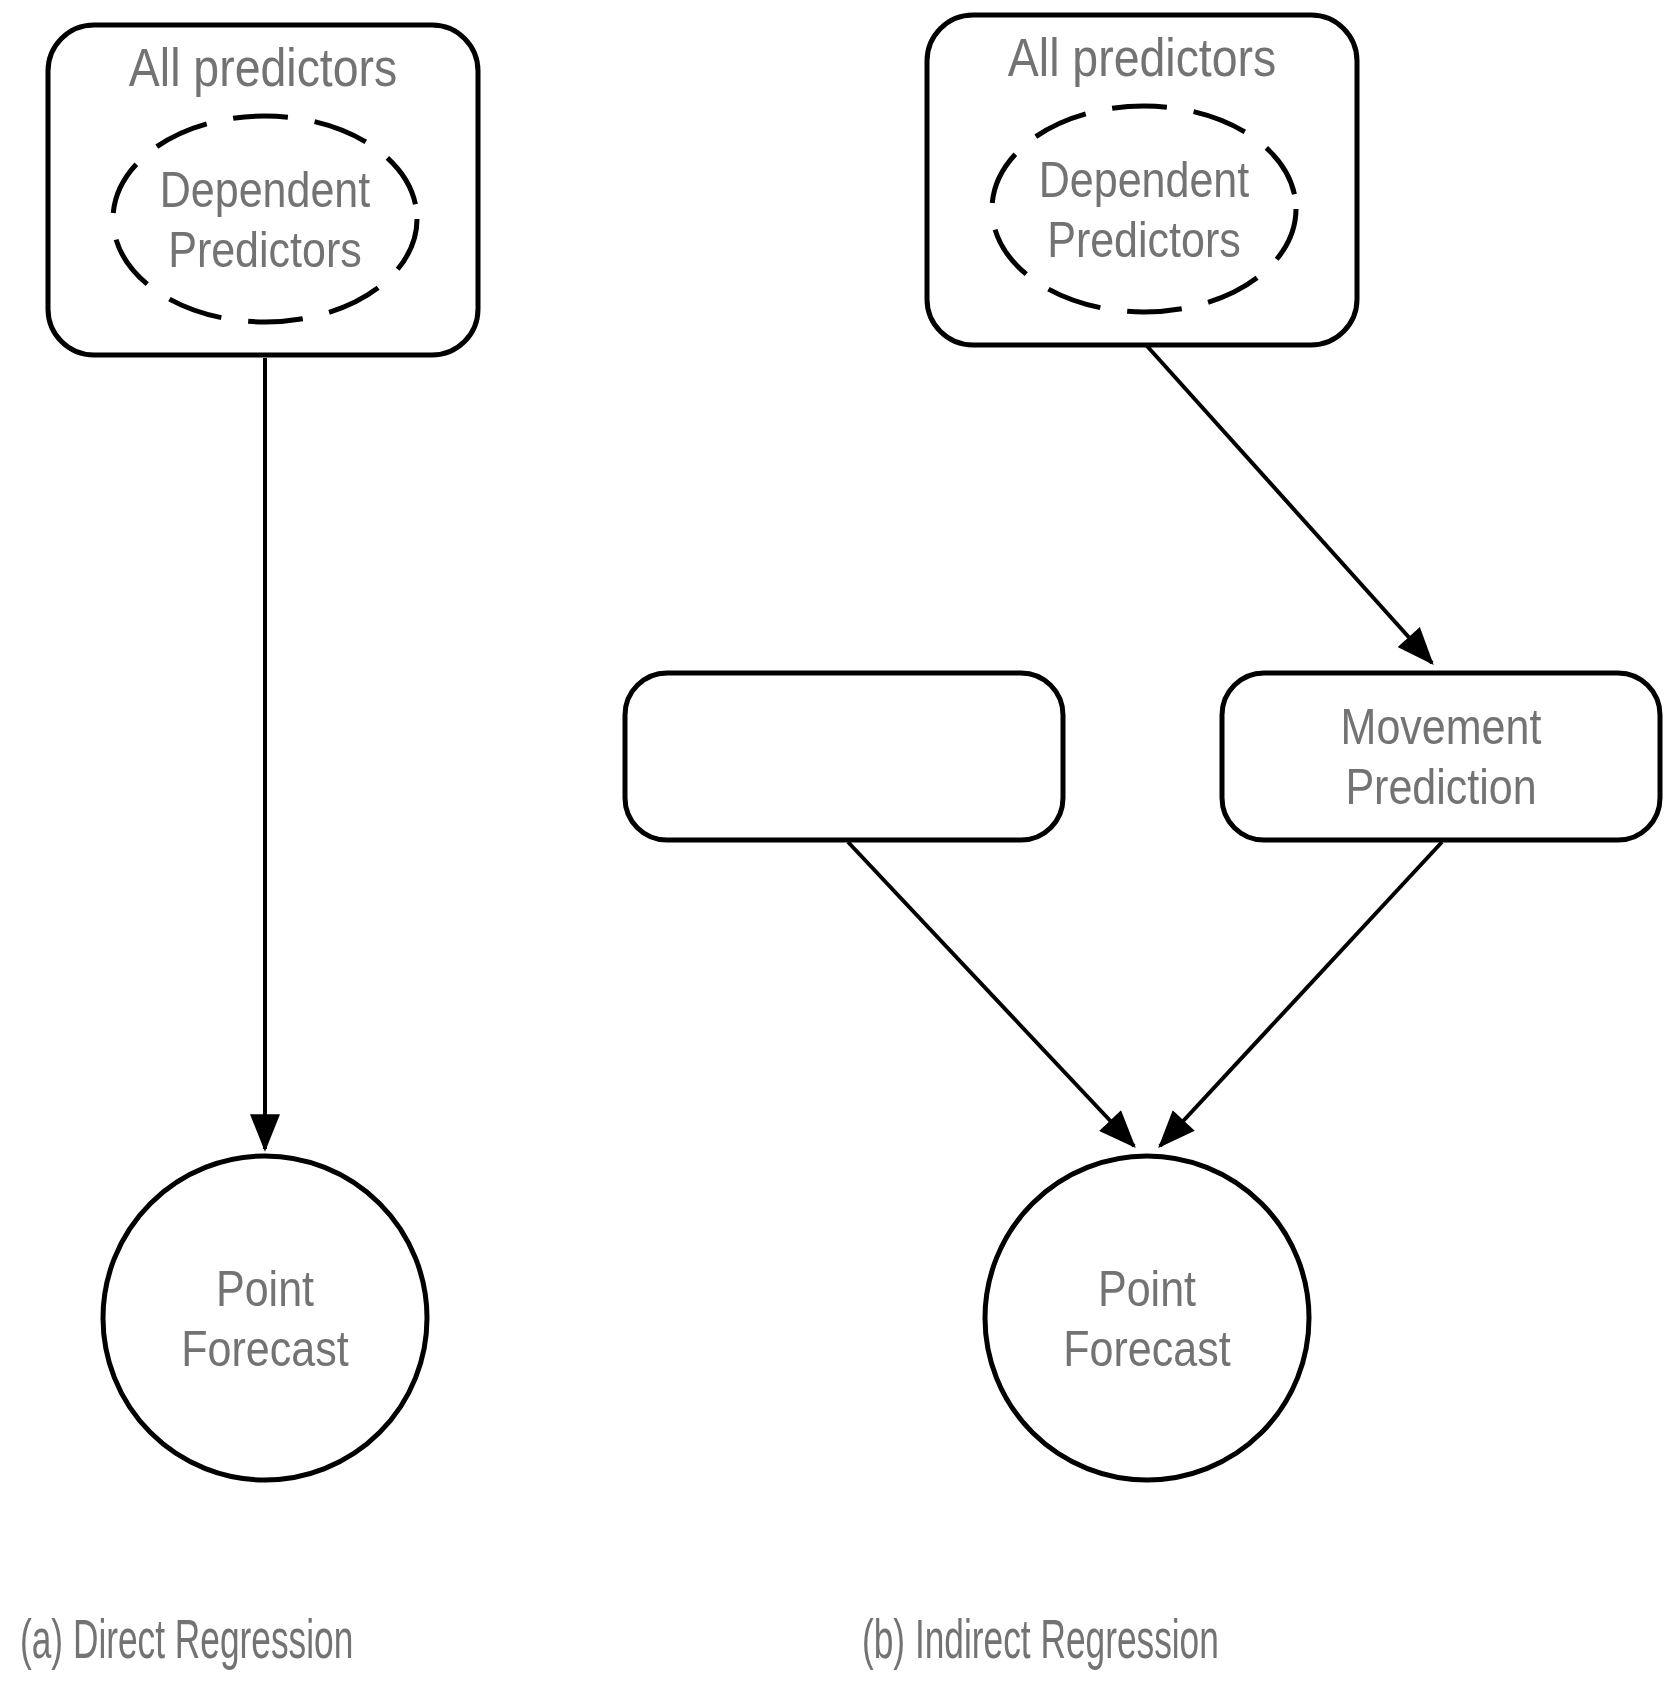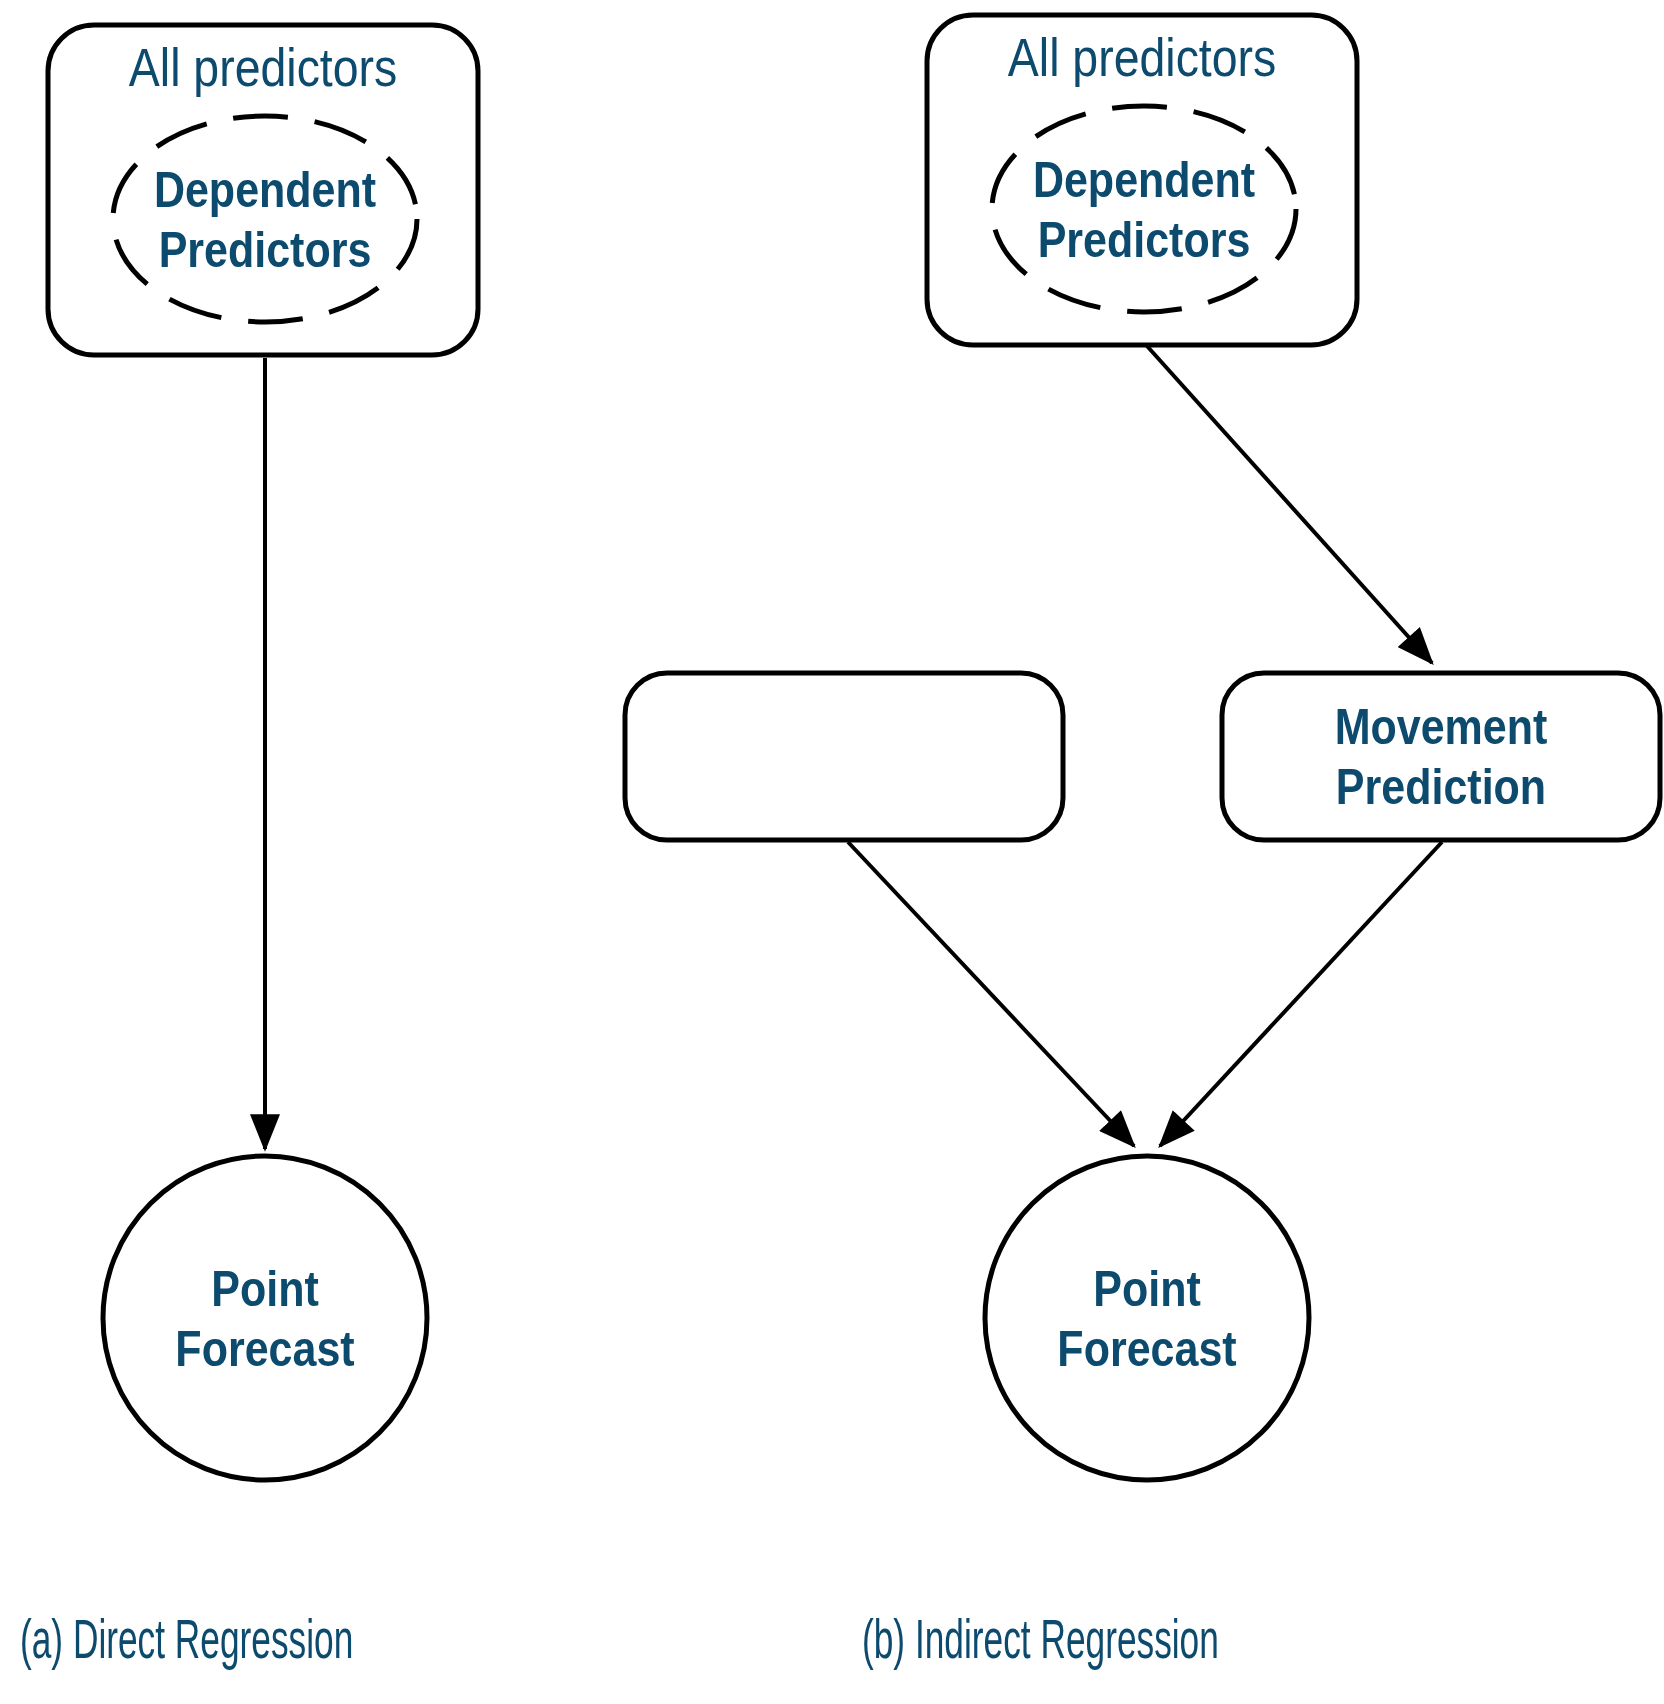--- a/index.html
+++ b/index.html
@@ -6,21 +6,21 @@
     margin: 0;
     padding: 0;
     background: #ffffff;
   }
   .stage {
     position: relative;
     width: 1664px;
     height: 1704px;
     background: #ffffff;
     font-family: "Liberation Sans", sans-serif;
-    color: #0c4a6e;
+    color: #737373;
     overflow: hidden;
   }
   .shapes {
     position: absolute;
     left: 0;
     top: 0;
   }
   .label {
     position: absolute;
     display: flex;
@@ -36,21 +36,21 @@
     text-align: center;
   }
   .big {
     font-size: 54px;
     line-height: 62px;
     font-weight: 400;
   }
   .mid {
     font-size: 50px;
     line-height: 60px;
-    font-weight: 700;
+    font-weight: 400;
   }
   .caption {
     position: absolute;
     font-size: 56px;
     line-height: 62px;
     white-space: nowrap;
     transform: scaleX(0.63);
     transform-origin: left center;
     font-weight: 400;
   }

